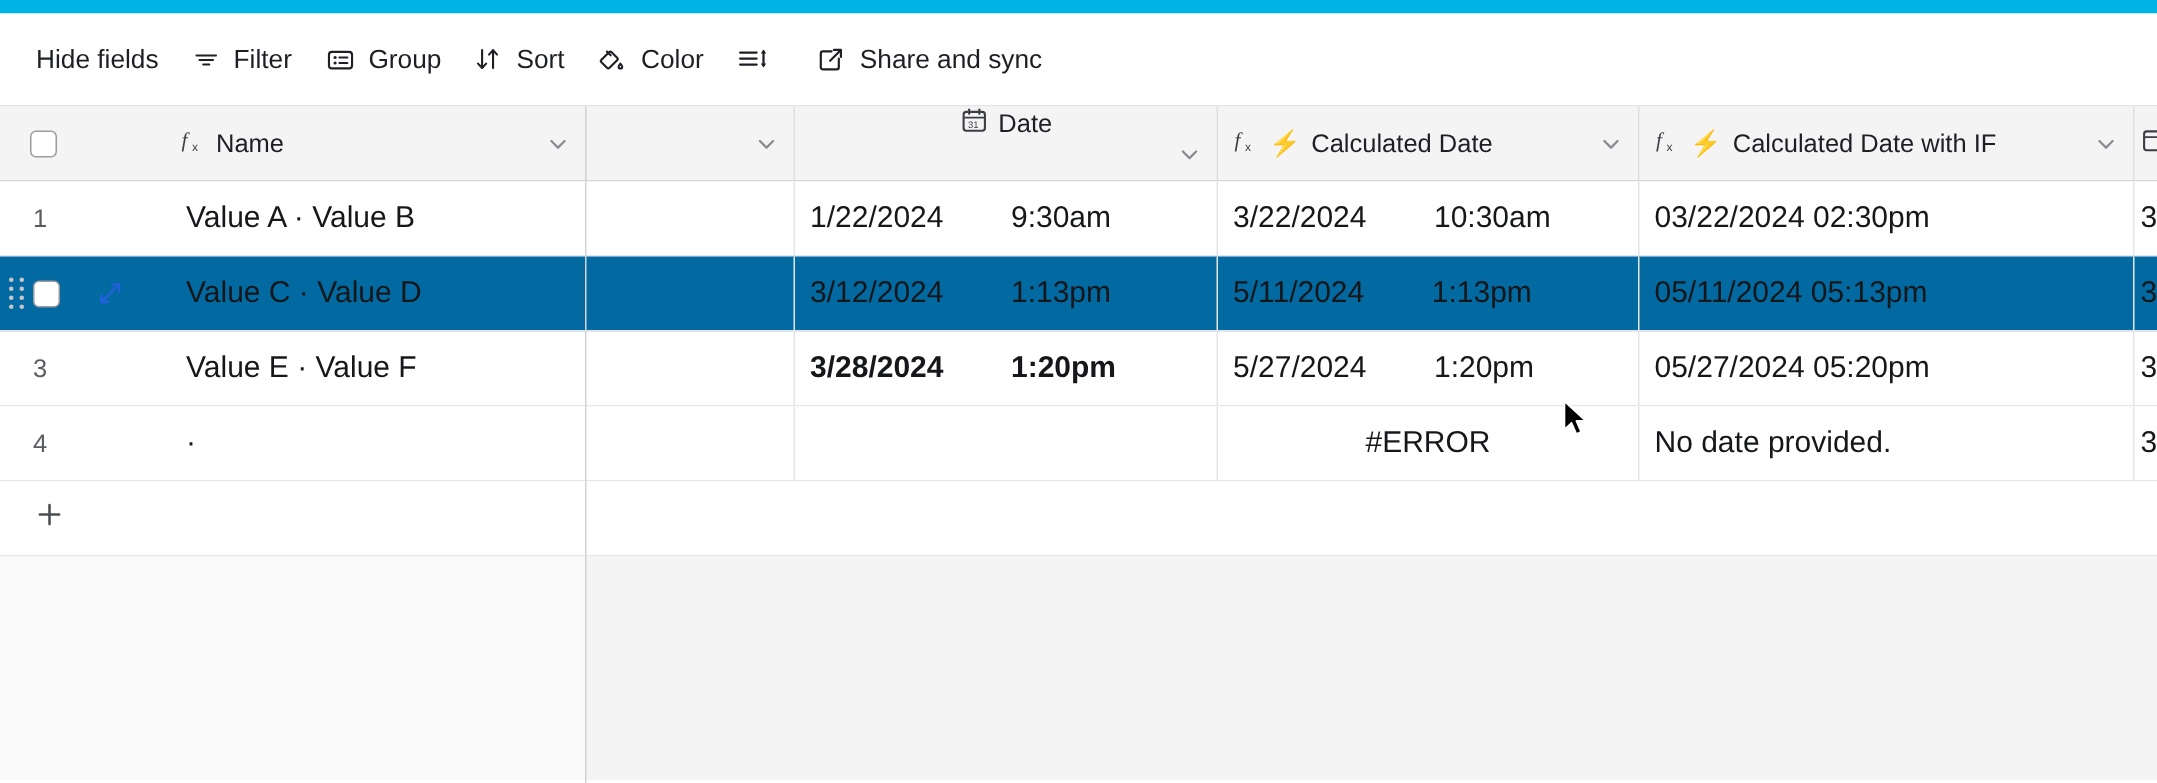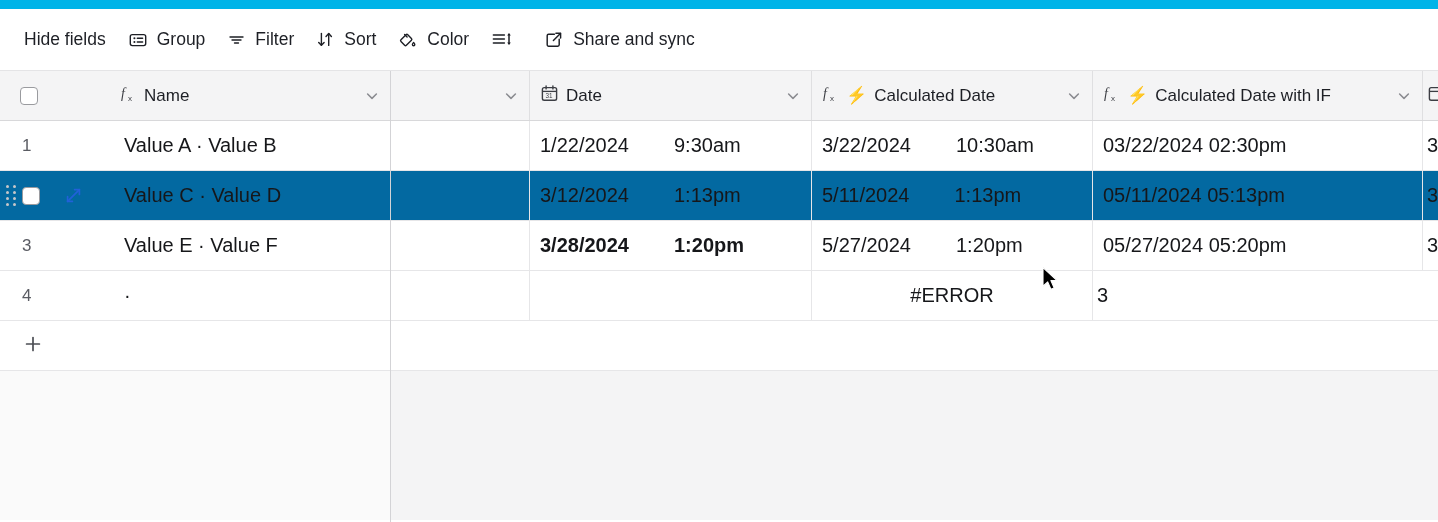--- a/index.html
+++ b/index.html
@@ -136,42 +136,42 @@
 
 <div class="toolbar">
 
   <div class="tb-item">
     <span class="tb-icon"></span>
     <span>Hide fields</span>
   </div>
 
   <div class="tb-item">
     <span class="tb-icon">
+      <svg width="19" height="19" viewBox="0 0 19 19">
+          <g stroke="#1d1f25" stroke-width="1.4" stroke-linecap="round">
+        <line x1="3" y1="7" x2="16" y2="7"></line>
+            <line x1="5" y1="10" x2="14" y2="10"></line>
+            <line x1="7.5" y1="13" x2="11.5" y2="13"></line>
+      </g>
+        </svg>
+    </span>
+    <span>Filter</span>
+  </div>
+
+  <div class="tb-item">
+    <span class="tb-icon">
       <svg width="20" height="20" viewBox="0 0 20 20">
         <rect x="2.3" y="4.6" width="15.4" height="11" rx="2" fill="none" stroke="#1d1f25" stroke-width="1.4"></rect>
         <circle cx="6.4" cy="8.3" r="1.05" fill="#1d1f25"></circle>
           <circle cx="6.4" cy="12" r="1.05" fill="#1d1f25"></circle>
         <line x1="9.3" y1="8.3" x2="14.6" y2="8.3" stroke="#1d1f25" stroke-width="1.4" stroke-linecap="round"></line>
         <line x1="9.3" y1="12" x2="14.6" y2="12" stroke="#1d1f25" stroke-width="1.4" stroke-linecap="round"></line>
       </svg>
     </span>
     <span>Group</span>
-  </div>
-
-  <div class="tb-item">
-    <span class="tb-icon">
-      <svg width="19" height="19" viewBox="0 0 19 19">
-          <g stroke="#1d1f25" stroke-width="1.4" stroke-linecap="round">
-        <line x1="3" y1="7" x2="16" y2="7"></line>
-            <line x1="5" y1="10" x2="14" y2="10"></line>
-            <line x1="7.5" y1="13" x2="11.5" y2="13"></line>
-      </g>
-        </svg>
-    </span>
-    <span>Filter</span>
   </div>
 
   <div class="tb-item">
     <span class="tb-icon">
       <svg width="19" height="19" viewBox="0 0 19 19">
           <g stroke="#1d1f25" stroke-width="1.4" stroke-linecap="round" stroke-linejoin="round" fill="none">
         <line x1="5.4" y1="3.4" x2="5.4" y2="15.2"></line>
             <polyline points="2.7,12.4 5.4,15.3 8.1,12.4"></polyline>
         <line x1="12.7" y1="15.4" x2="12.7" y2="3.6"></line>
             <polyline points="10,6.4 12.7,3.5 15.4,6.4"></polyline>
@@ -256,21 +256,21 @@
       <span class="hdr-label">
           <span></span>
         </span>
       <span class="chev">
         <svg width="16" height="16" viewBox="0 0 16 16">
             <polyline points="3.6,6 8,10.4 12.4,6" fill="none" stroke="#8a8b90" stroke-width="1.5" stroke-linecap="round" stroke-linejoin="round"></polyline>
           </svg>
       </span>
     </div>
 
-    <div class="hdr-cell" style="width:282px;">
+    <div class="hdr-cell" style="width:282px;flex-direction:column;">
       <span class="hdr-label">
         <span>
           <svg width="19" height="19" viewBox="0 0 19 19">
             <rect x="2.4" y="3.6" width="14.2" height="12.6" rx="1.8" fill="none" stroke="#3c3e44" stroke-width="1.4"></rect>
             <line x1="2.4" y1="7.4" x2="16.6" y2="7.4" stroke="#3c3e44" stroke-width="1.3"></line>
             <line x1="6.1" y1="2" x2="6.1" y2="4.9" stroke="#3c3e44" stroke-width="1.4" stroke-linecap="round"></line>
             <line x1="12.9" y1="2" x2="12.9" y2="4.9" stroke="#3c3e44" stroke-width="1.4" stroke-linecap="round"></line>
             <text x="5.4" y="14.2" font-family="Liberation Sans, sans-serif" font-size="6.3" fill="#3c3e44">31</text>
           </svg>
         </span>
@@ -454,20 +454,23 @@
       </div>
       <div class="cell" style="width:282px;">
         <span class="date-cell">
           <span class="d1"></span>
           <span class="d2"></span>
         </span>
       </div>
       <div class="cell" style="width:281px;justify-content:center;">
         <span>#ERROR</span>
       </div>
+      <div class="cell" style="width:330px;">
+        <span>No date provided.</span>
+      </div>
       <div class="cell" style="width:26px;padding:0 4px;border-right:none;">
         <span>3</span>
       </div>
     </div>
 
     <div class="addrow">
       <div class="plusbox">
         <span>
           <svg width="22" height="22" viewBox="0 0 22 22">
               <g stroke="#4b4d53" stroke-width="1.7" stroke-linecap="round">

